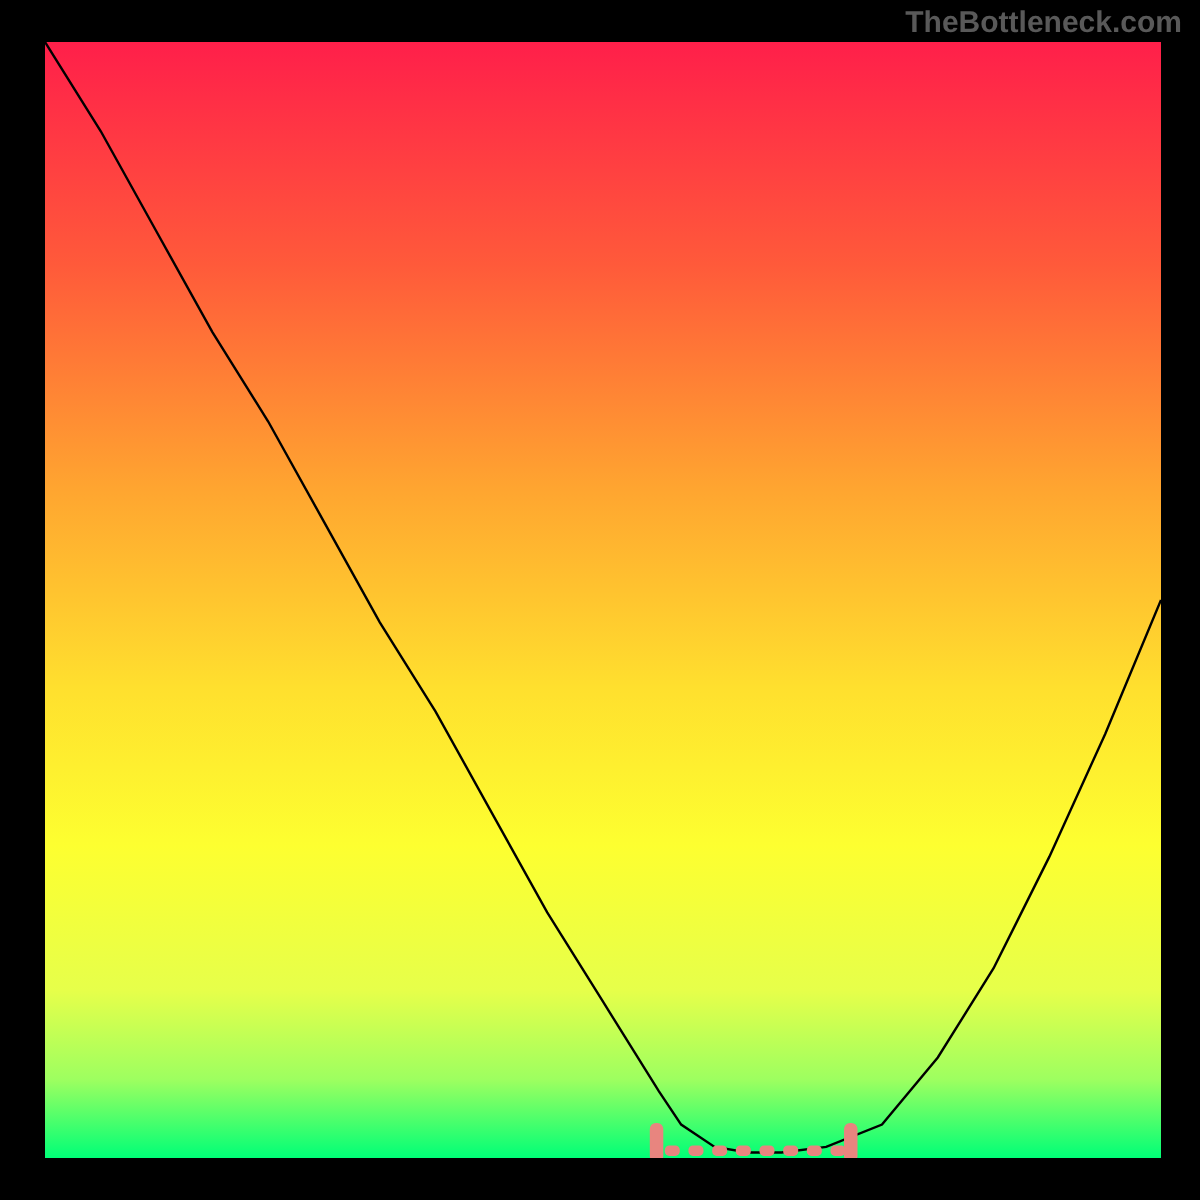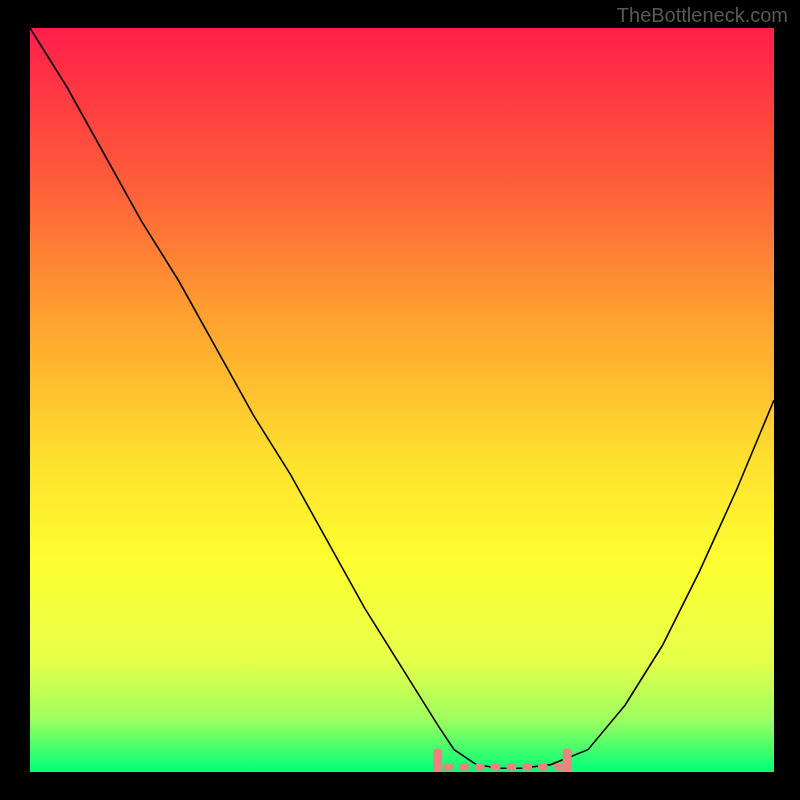--- a/index.html
+++ b/index.html
@@ -9,21 +9,21 @@
     background: #000;
     position: relative;
     font-family: Arial, sans-serif;
   }
   .watermark {
     position: absolute;
     top: 4px;
     right: 12px;
     color: #595959;
     font-size: 20px;
-    font-weight: 400;
+    font-weight: 700;
     z-index: 10;
     text-align: center;
   }
   .plot {
     position: absolute;
     left: 30px;
     top: 28px;
     width: 744px;
     height: 744px;
   }

